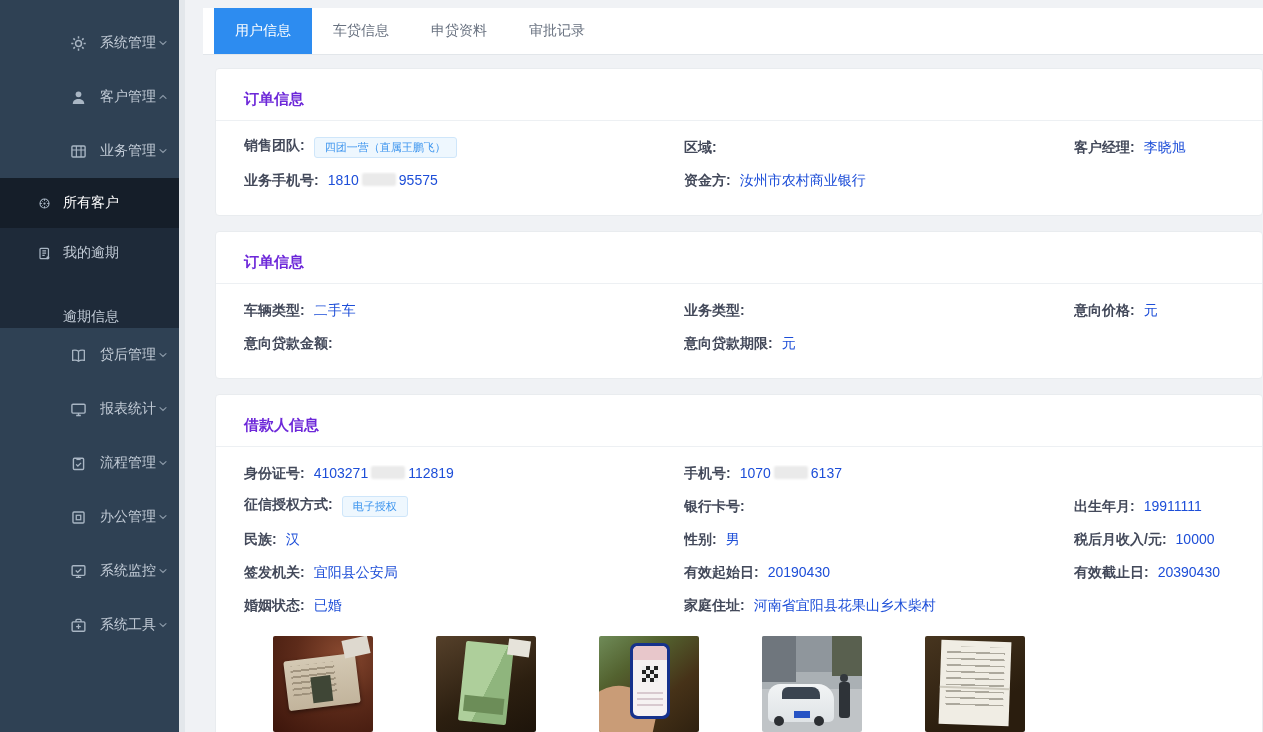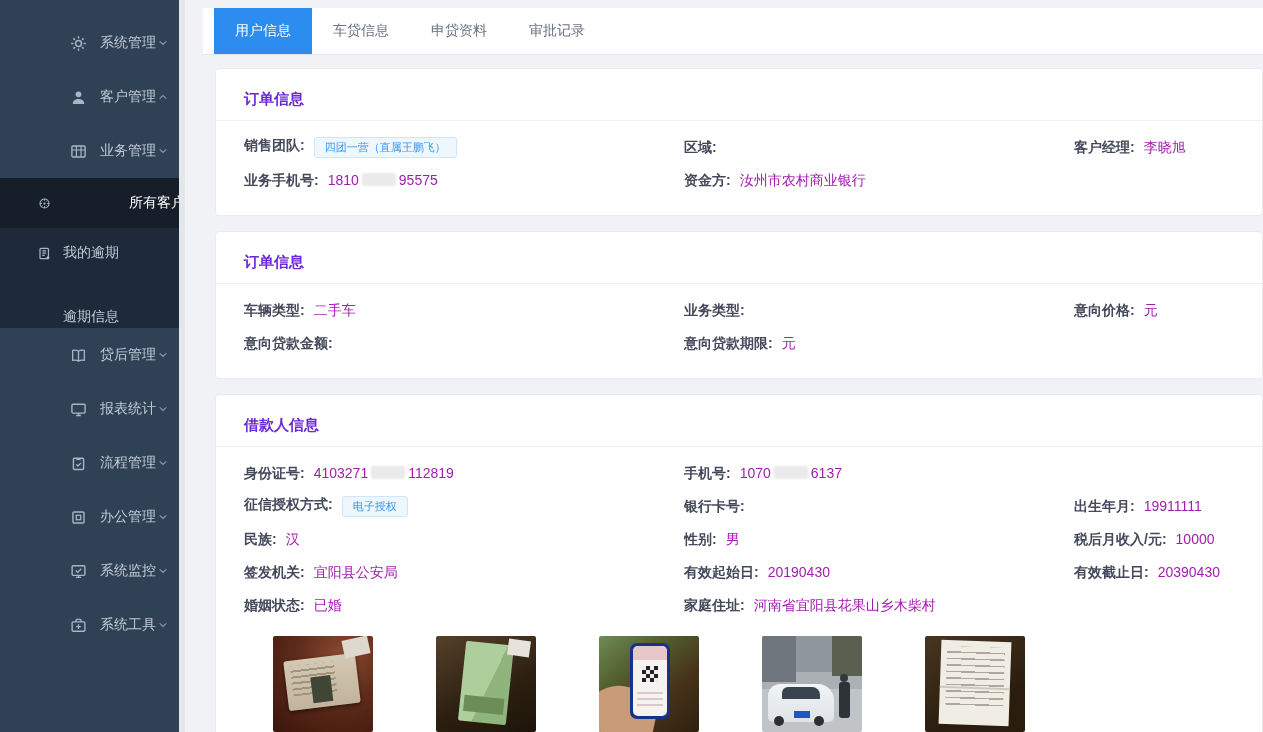--- a/index.html
+++ b/index.html
@@ -8,41 +8,41 @@
   
   .sidebar{position:fixed;left:0;top:0;width:185px;height:732px;background:#2f4154;z-index:5;}
   .menu{padding-top:16px;}
   .side-item{position:relative;height:54px;display:flex;align-items:center;padding-left:23px;color:#c2cbd6;cursor:pointer;margin-left:47px;}
   .s-icon{width:17px;height:17px;display:inline-flex;color:#a9b6c4;margin-right:13px;flex:0 0 auto;}
   .s-icon svg{width:17px;height:17px;}
   .s-chev{position:absolute;right:16px;top:50%;margin-top:-6px;width:12px;height:12px;display:inline-flex;color:#8c9aa9;}
   .s-chev svg{width:12px;height:12px;}
   .submenu{background:#1e2a39;}
   .sub-item{height:50px;display:flex;align-items:center;padding-left:37px;color:#c2cbd6;cursor:pointer;}
-  .sub-item.active{background:#151e29;color:#fff;justify-content:space-between;}
+  .sub-item.active{background:#151e29;color:#fff;}
   .sub-item .s-icon{width:15px;height:15px;margin-right:11px;}
   .sub-item .s-icon svg{width:15px;height:15px;}
   .s-label.noicon{padding-left:26px;margin-top:28px;}
   .sidebar-scrollbar{position:absolute;top:0;right:0;width:6px;height:100%;background:#e3e7eb;}
 
   
   .main{margin-left:191px;}
   .tabbar{margin:8px 0 0 12px;background:#fff;height:46px;display:flex;align-items:stretch;border-bottom:1px solid #e2e6ea;}
   .tab{padding:0 21px;display:flex;align-items:center;color:#697280;cursor:pointer;}
   .tab.active{background:#2d8cf0;color:#fff;margin-left:11px;}
   .content{padding:13px 0 0 24px;}
 
   .card{background:#fff;border:1px solid #e9ecef;border-radius:4px;margin-bottom:15px;}
   .card-header{padding:21px 28px 11px;font-size:15px;font-weight:700;color:#6d28d9;border-bottom:1px solid #edf0f3;}
   .card-body{padding:10px 28px 18px;}
   .row{display:grid;grid-template-columns:440px 390px 1fr;min-height:33px;align-items:center;}
   .f-cell{display:flex;white-space:nowrap;overflow:hidden;}
   .f-label{font-weight:700;color:#43495a;}
   .f-label::after{content:":";margin-right:9px;}
-  .f-value{color:#a21caf;}
+  .f-value{color:#1d4ed8;}
   .tag{background:#eef7fe;border:1px solid #cfe6fa;color:#3d95ee;font-size:11px;padding:3px 10px;border-radius:3px;line-height:1.2;}
   .blur-box{display:inline-block;width:34px;height:13px;background:#eaeaea;border-radius:2px;filter:blur(1.2px);margin:0 3px;vertical-align:-1px;}
 
   
   .photos{display:flex;gap:63px;padding:14px 0 0 29px;}
   .photo-wrap{width:100px;flex:0 0 auto;}
   .photo{width:100px;height:96px;border-radius:2px;position:relative;overflow:hidden;cursor:pointer;}
   .caption{width:54px;height:4px;margin:9px auto 0;position:relative;overflow:hidden;}
   .caption::before{content:"";position:absolute;inset:0;
     background:linear-gradient(90deg,#a8afb9 0 10px,#0000 10px 14px,#a8afb9 14px 32px,#0000 32px 36px,#a8afb9 36px 54px);}

